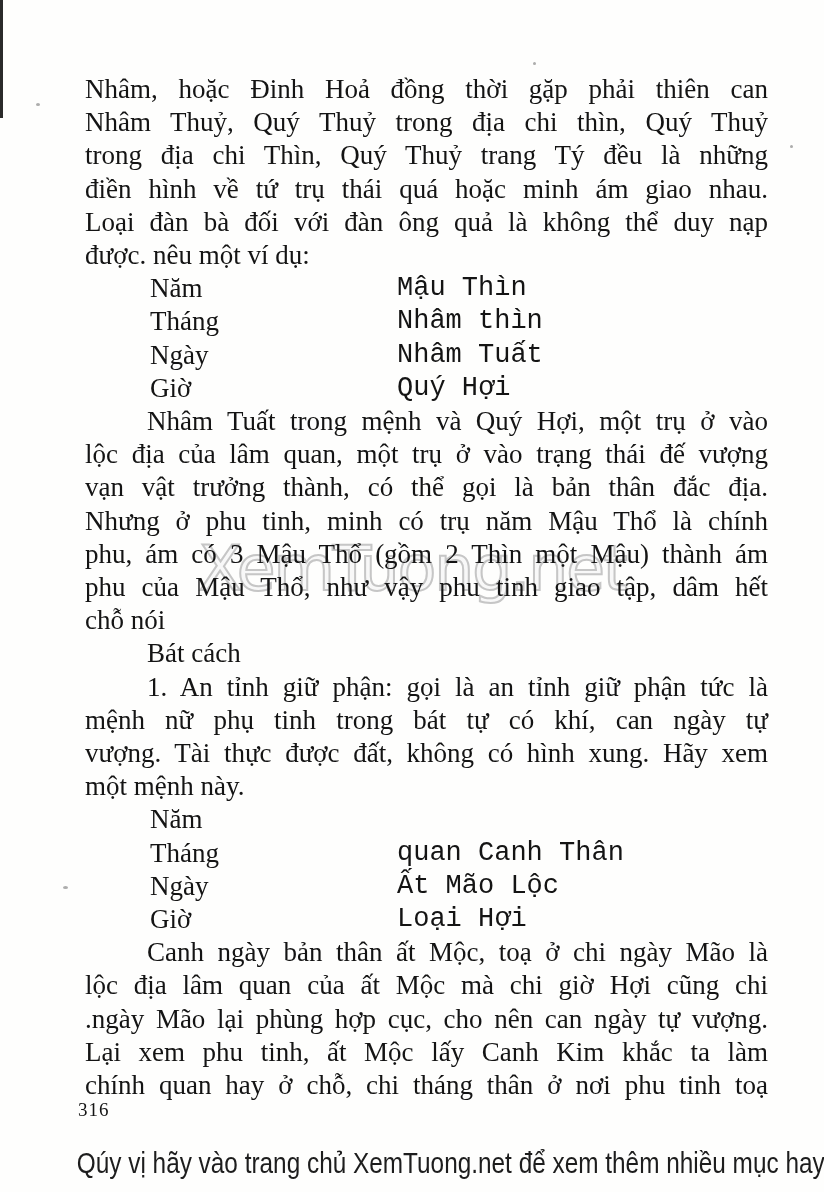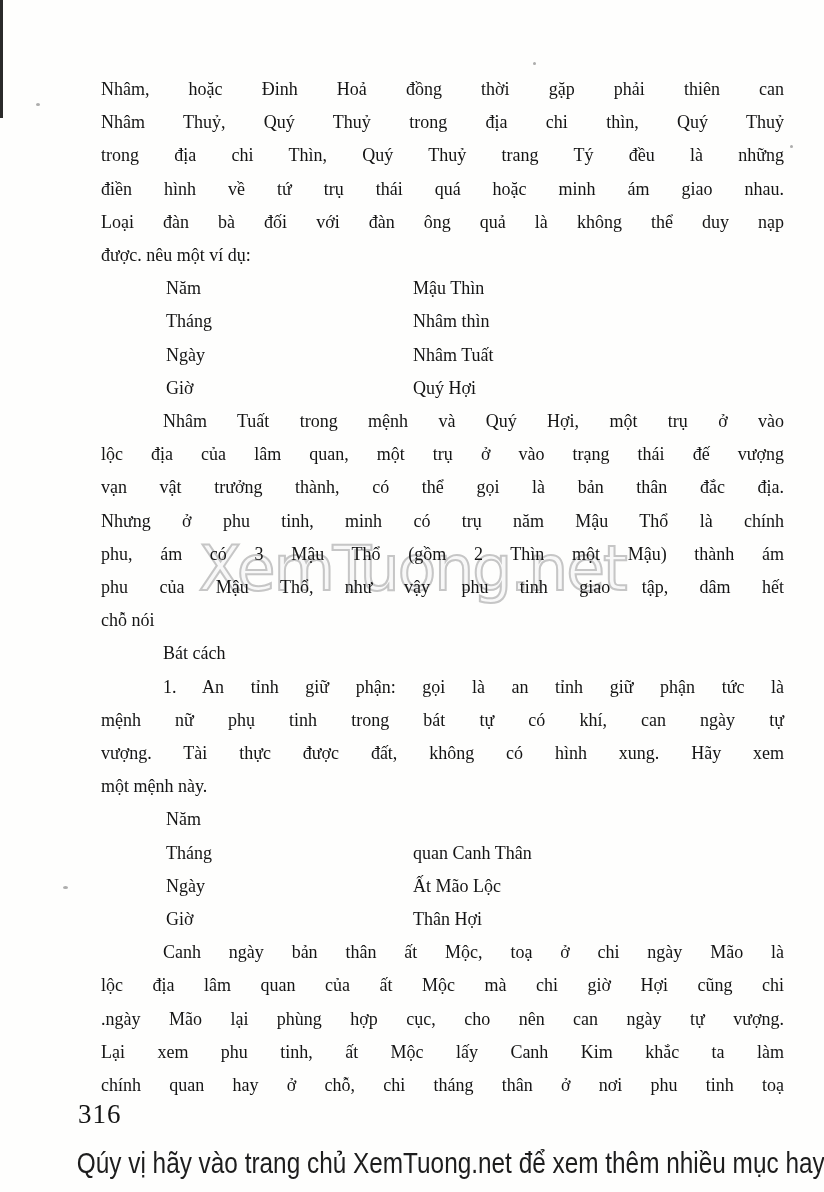--- a/index.html
+++ b/index.html
@@ -29,41 +29,40 @@
     white-space: nowrap;
     color: rgba(247,247,247,0.9);
     -webkit-text-stroke: 2px #c6c6c6;
   }
   .content {
     position: absolute;
     left: 85px;
     top: 73px;
     width: 683px;
     z-index: 2;
-    font-size: 18px;
+    font-size: 27px;
     line-height: 33.2px;
-    margin-left: 16px;
   }
   .line {
     text-align: justify;
     text-align-last: justify;
     white-space: normal;
   }
   .line.last { text-align-last: left; }
   .line.indent { padding-left: 62px; }
   .trow { display: flex; padding-left: 65px; align-items: center; }
   .tlabel { width: 247px; }
-  .tvalue { flex: 1; }
+  .tvalue { flex: 1; font-family: Liberation Mono, monospace; }
   .bold-seg { font-weight: normal; }
   .pagenum {
     position: absolute;
     left: 78px;
     top: 1099px;
     z-index: 2;
-    font-size: 27px;
+    font-size: 19px;
     letter-spacing: 1px;
   }
   .footer {
     position: absolute;
     left: 0; right: 0;
     top: 1147px;
     text-align: center;
     z-index: 2;
   }
   .footer-text {
@@ -164,21 +163,21 @@
       <div class="trow">
         <div class="tlabel">Tháng</div>
         <div class="tvalue">quan Canh Thân</div>
       </div>
       <div class="trow">
         <div class="tlabel">Ngày</div>
         <div class="tvalue">Ất Mão Lộc</div>
       </div>
       <div class="trow">
         <div class="tlabel">Giờ</div>
-        <div class="tvalue">Thân Hợi</div>
+        <div class="tvalue">Loại Hợi</div>
       </div>
     </div>
 
     <div class="para">
       <div class="line indent">Canh ngày bản thân ất Mộc, toạ ở chi ngày Mão là</div>
       <div class="line">lộc địa lâm quan của ất Mộc mà chi giờ Hợi cũng chi</div>
       <div class="line">.ngày Mão lại phùng hợp cục, cho nên can ngày tự vượng.</div>
       <div class="line"><span>Lại xem phu tinh, ất Mộc lấy </span><span class="bold-seg">Canh Kim khắc</span><span> ta làm</span></div>
       <div class="line">chính quan hay ở chỗ, chi tháng thân ở nơi phu tinh toạ</div>
     </div>

